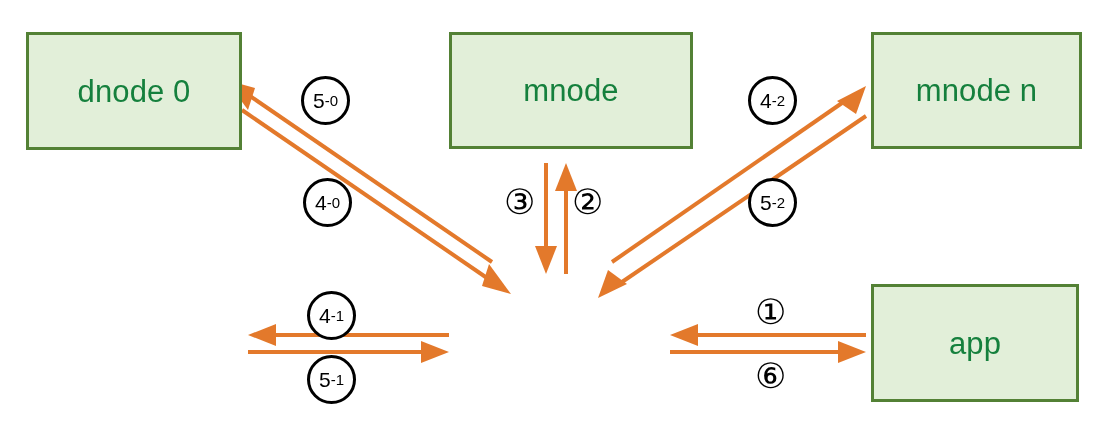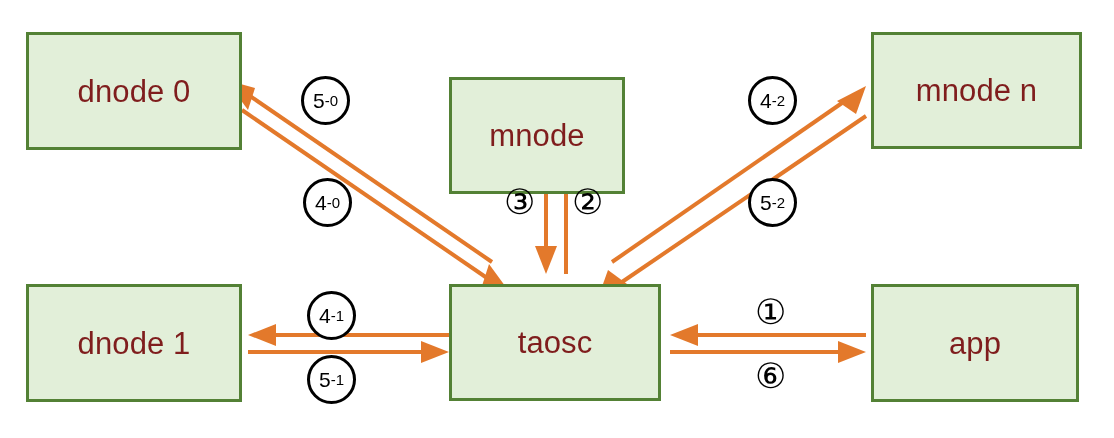--- a/index.html
+++ b/index.html
@@ -22,21 +22,21 @@
     box-sizing: border-box;
     background: #E2EFD9;
     border: 3px solid #538135;
     display: flex;
     align-items: center;
     justify-content: center;
   }
   .node-label {
     font-family: "Liberation Sans", sans-serif;
     font-size: 31px;
-    color: #7f1d1d;
+    color: #15803d;
     line-height: 1;
     letter-spacing: 0.1px;
     white-space: nowrap;
   }
   #edge-layer {
     position: absolute;
     left: 0;
     top: 0;
     width: 1114px;
     height: 438px;
@@ -137,35 +137,29 @@
     <g>
       <line class="edge-line" x1="670" y1="352" x2="842" y2="352"></line>
       <polygon class="arrow-head" points="866,352 838,341 838,363"></polygon>
     </g>
   </svg>
 
   <div class="node-box" style="left:26px;  top:32px;  width:216px; height:118px;">
     <span class="node-label">dnode 0</span>
   </div>
 
-  <div class="node-box" style="left:449px; top:32px;  width:176px; height:117px;margin-top:45px;">
+  <div class="node-box" style="left:449px; top:32px;  width:244px; height:117px;">
     <span class="node-label">mnode</span>
   </div>
 
   <div class="node-box" style="left:871px; top:32px;  width:211px; height:117px;">
     <span class="node-label">mnode n</span>
   </div>
 
-  <div class="node-box" style="left:26px;  top:284px; width:216px; height:118px;">
-    <span class="node-label">dnode 1</span>
-  </div>
 
-  <div class="node-box" style="left:449px; top:284px; width:212px; height:117px;">
-    <span class="node-label">taosc</span>
-  </div>
 
   <div class="node-box" style="left:871px; top:284px; width:208px; height:118px;">
     <span class="node-label">app</span>
   </div>
 
   <div class="badge" style="left:301px; top:76px;  width:49px; height:49px;">
     <span class="badge-text badge-major">5</span>
       <span class="badge-text badge-minor">-0</span>
   </div>
 

